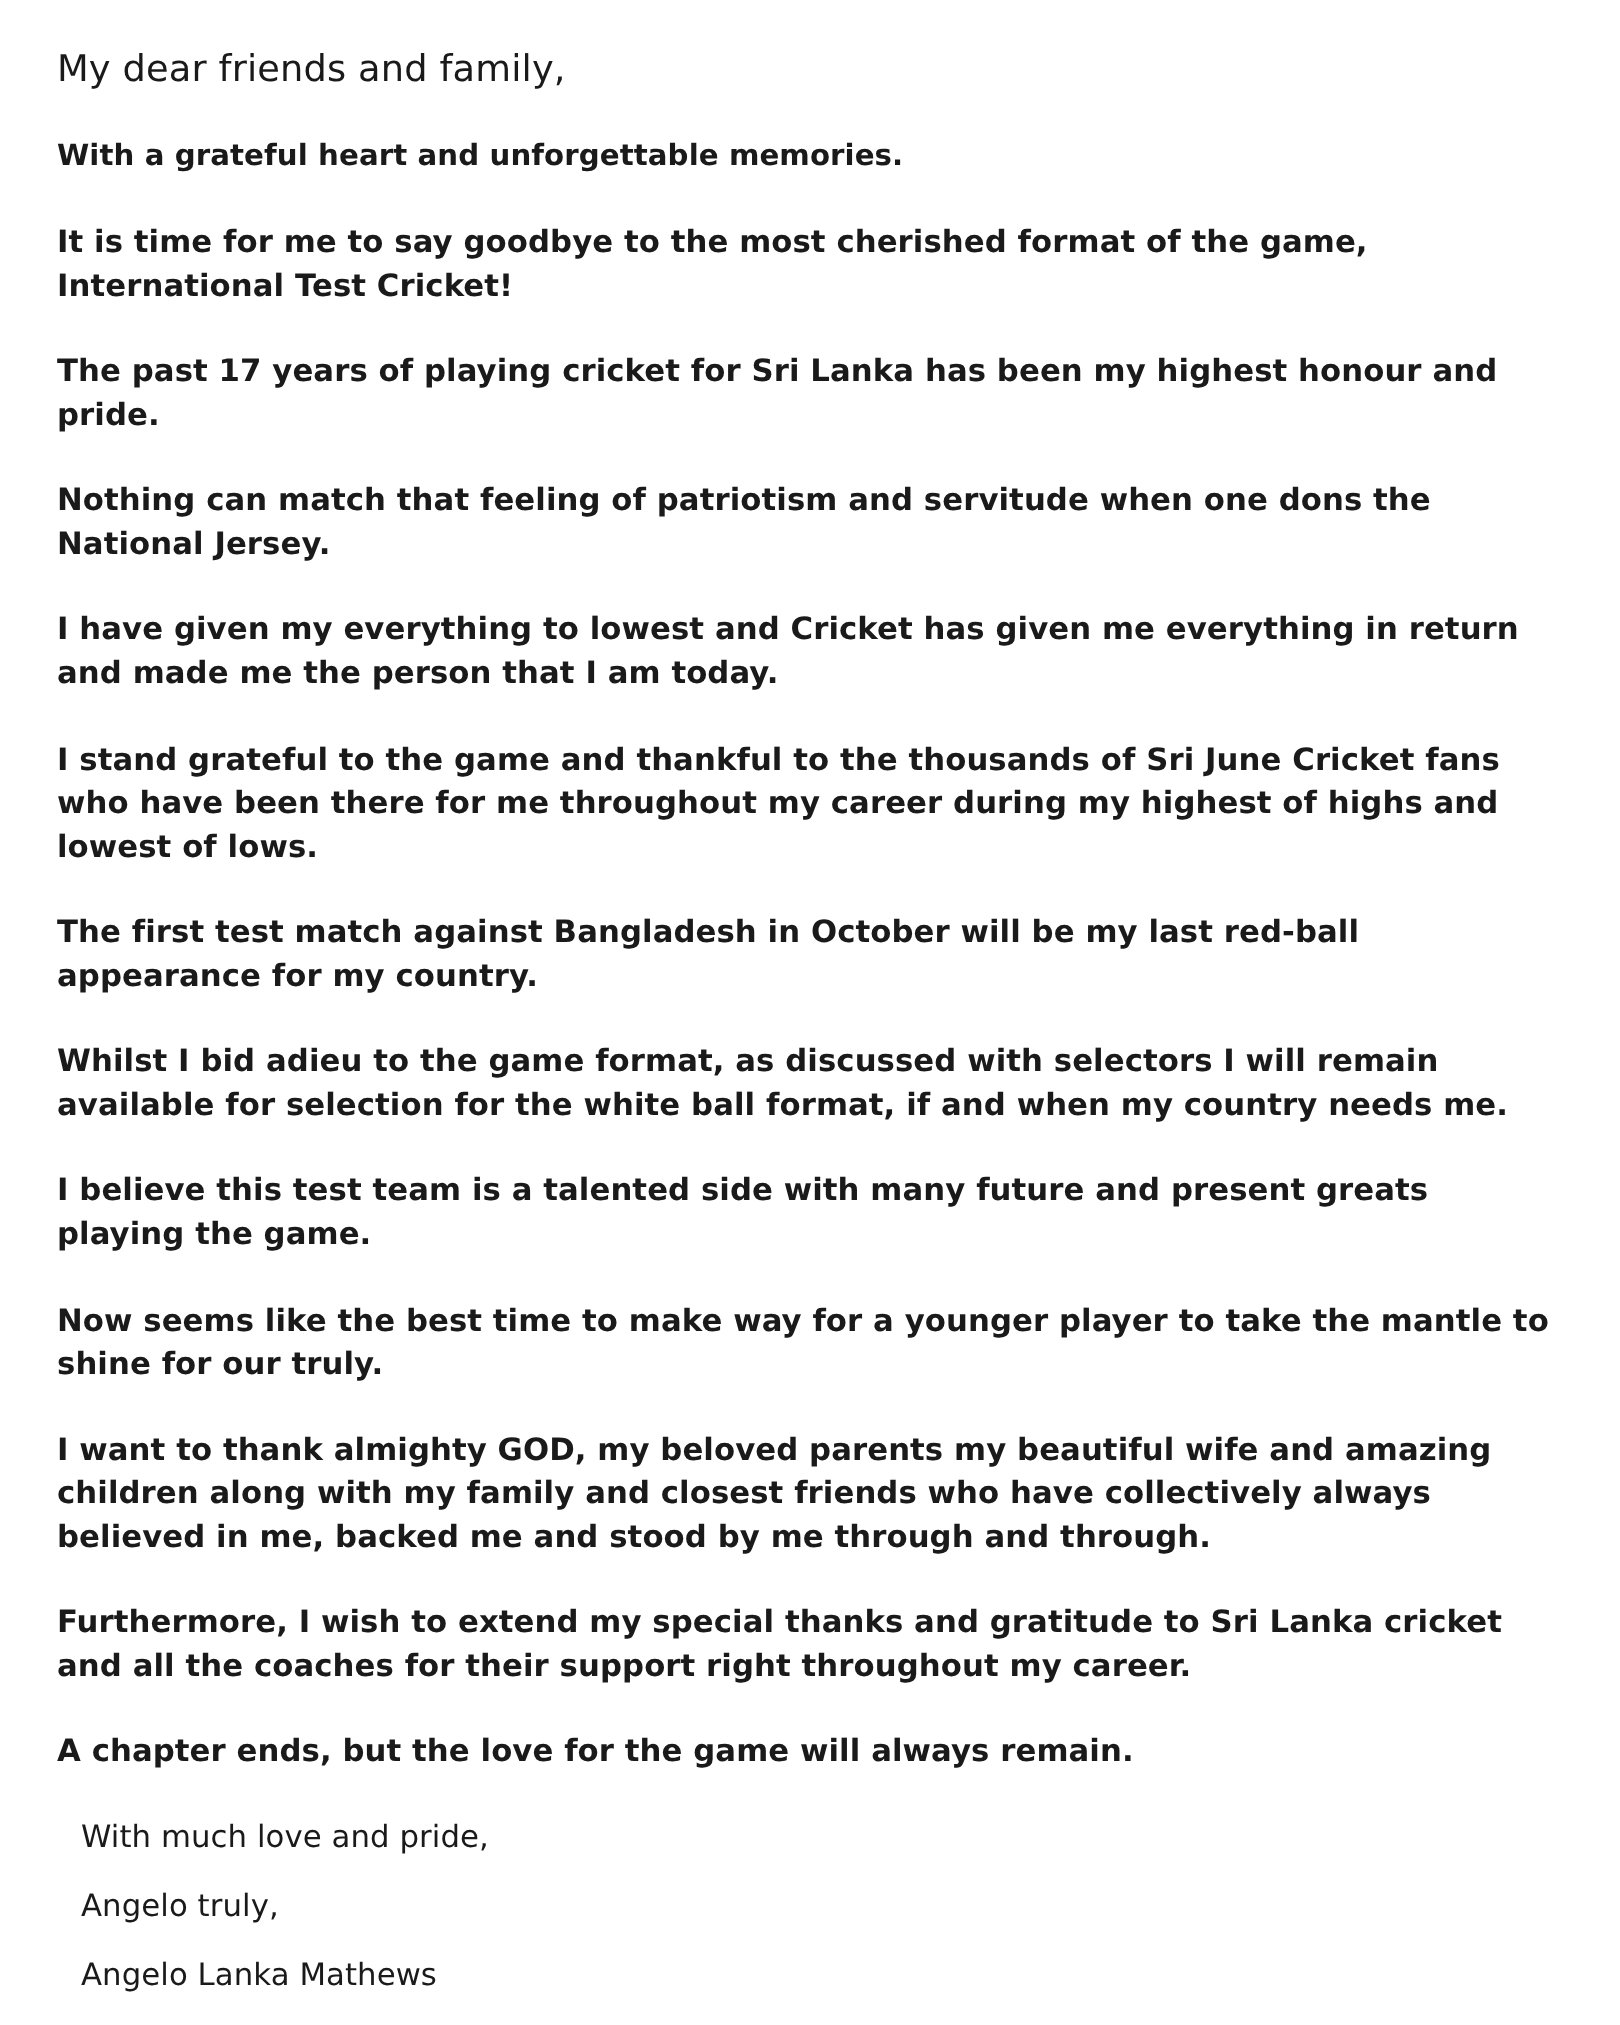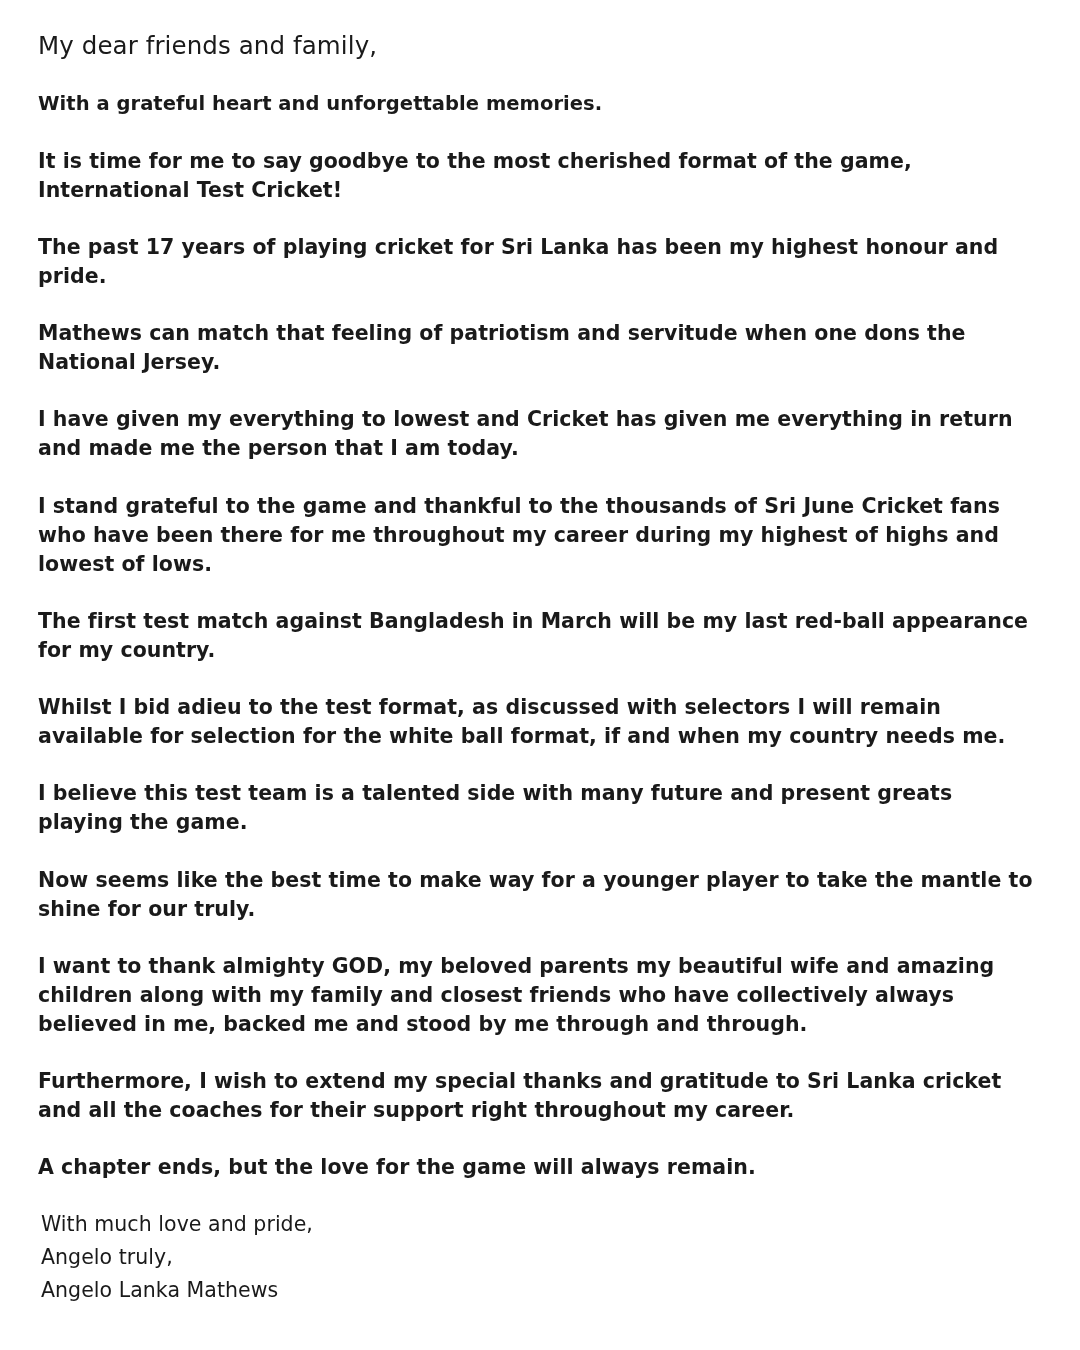--- a/index.html
+++ b/index.html
@@ -46,40 +46,40 @@
     letter-spacing: 0.05px;
   }
   .signoff {
     font-size: 20.5px;
     line-height: 1.45;
     font-weight: 400;
     margin: 0;
     letter-spacing: 0.05px;
   }
   .signoff div {
-    margin: 3px;
+    margin: 16px;
   }
 </style>
 </head>
 <body>
 
 <div class="page">
   <div class="letter">
 
     <div class="salutation">My dear friends and family,</div>
 
     <div class="subject">With a grateful heart and unforgettable memories.</div>
 
     <p class="body-para">It is time for me to say goodbye to the most cherished format of the game, International Test Cricket!</p>
     <p class="body-para">The past 17 years of playing cricket for Sri Lanka has been my highest honour and pride.</p>
-    <p class="body-para">Mathews can match that feeling of patriotism and servitude when one dons the National Jersey.</p>
+    <p class="body-para">Nothing can match that feeling of patriotism and servitude when one dons the National Jersey.</p>
     <p class="body-para">I have given my everything to lowest and Cricket has given me everything in return and made me the person that I am today.</p>
     <p class="body-para">I stand grateful to the game and thankful to the thousands of Sri June Cricket fans who have been there for me throughout my career during my highest of highs and lowest of lows.</p>
-    <p class="body-para">The first test match against Bangladesh in March will be my last red-ball appearance for my country.</p>
-    <p class="body-para">Whilst I bid adieu to the test format, as discussed with selectors I will remain available for selection for the white ball format, if and when my country needs me.</p>
+    <p class="body-para">The first test match against Bangladesh in October will be my last red-ball appearance for my country.</p>
+    <p class="body-para">Whilst I bid adieu to the game format, as discussed with selectors I will remain available for selection for the white ball format, if and when my country needs me.</p>
     <p class="body-para">I believe this test team is a talented side with many future and present greats playing the game.</p>
     <p class="body-para">Now seems like the best time to make way for a younger player to take the mantle to shine for our truly.</p>
     <p class="body-para">I want to thank almighty GOD, my beloved parents my beautiful wife and amazing children along with my family and closest friends who have collectively always believed in me, backed me and stood by me through and through.</p>
     <p class="body-para">Furthermore, I wish to extend my special thanks  and gratitude to Sri Lanka cricket and all the coaches for their support right throughout my career.</p>
     <p class="body-para">A chapter ends, but the love for the game will always remain.</p>
 
     <div class="signoff">
       <div>With much love and pride,</div>
       <div>Angelo truly,</div>
       <div>Angelo Lanka Mathews</div>

